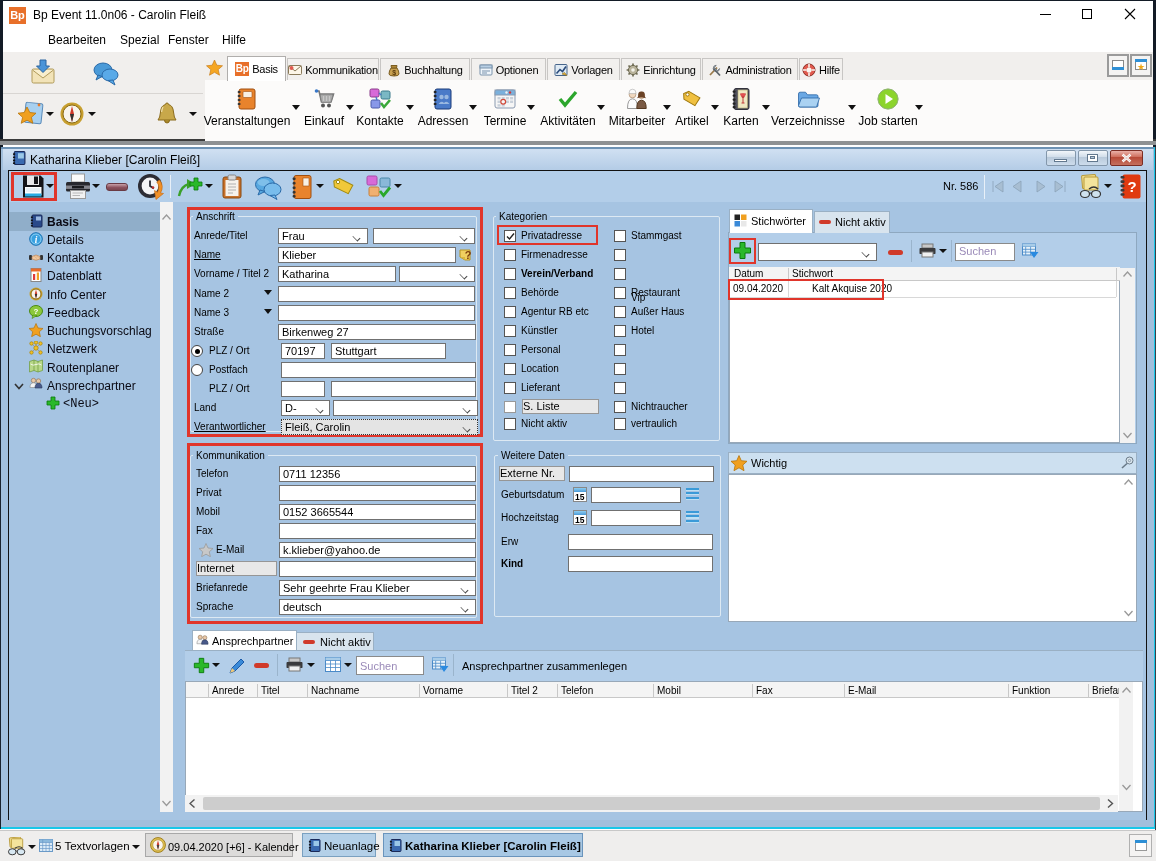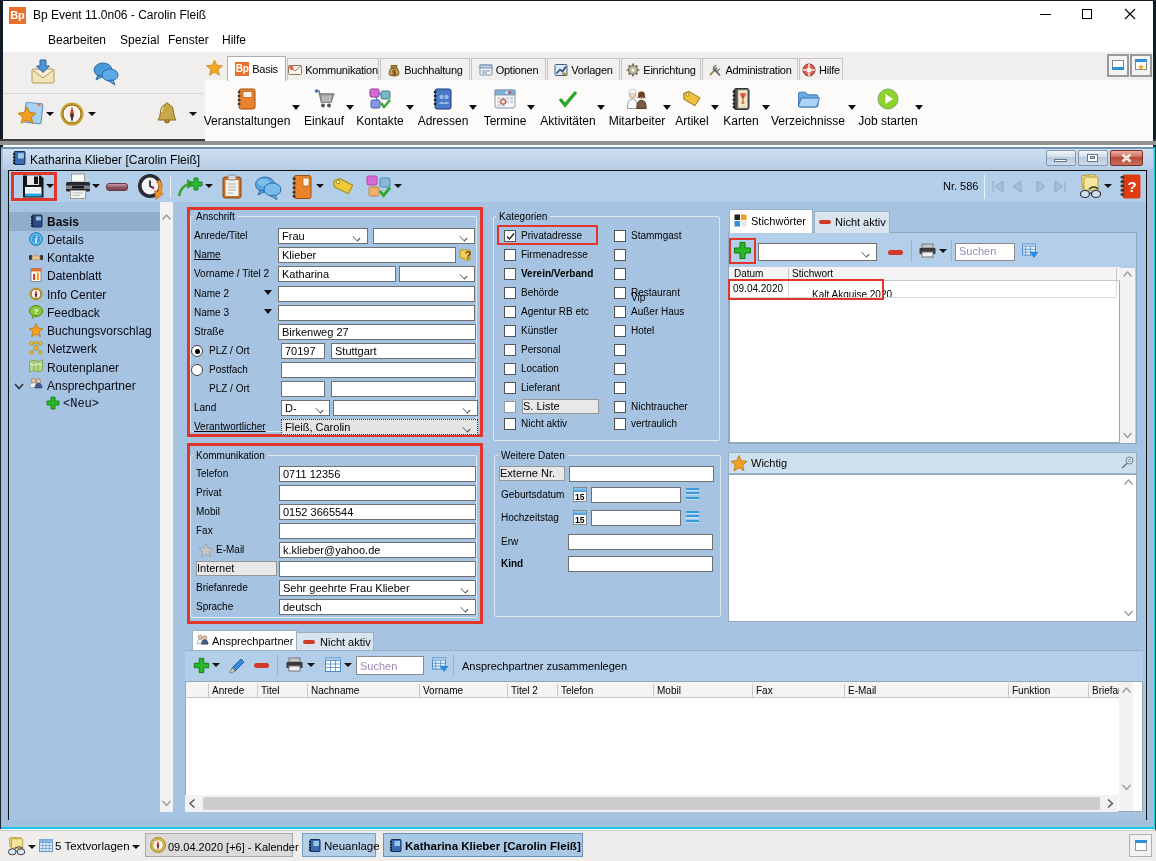--- a/index.html
+++ b/index.html
@@ -532,21 +532,21 @@
 <div class="darrow" style="left:264px;top:309px;"></div>
 <div class="fld" style="left:278px;top:305px;width:197px;"></div>
 
 <div class="lbl" style="left:194px;top:326px;">Straße</div>
 <div class="fld" style="left:278px;top:324px;width:198px;">Birkenweg 27</div>
 
 <div class="abs" style="left:191px;top:345px;width:12px;height:12px;border:1px solid #444;border-radius:50%;background:#fff;"></div>
 <div class="abs" style="left:194.5px;top:348.5px;width:5px;height:5px;border-radius:50%;background:#000;"></div>
 <div class="lbl" style="left:209px;top:345px;">PLZ / Ort</div>
 <div class="fld" style="left:281px;top:343px;width:44px;">70197</div>
-<div class="fld" style="left:331px;top:343px;width:145px;">Stuttgart</div>
+<div class="fld" style="left:331px;top:343px;width:115px;">Stuttgart</div>
 
 <div class="abs" style="left:191px;top:364px;width:12px;height:12px;border:1px solid #444;border-radius:50%;background:#fff;"></div>
 <div class="lbl" style="left:209px;top:364px;">Postfach</div>
 <div class="fld" style="left:281px;top:362px;width:195px;"></div>
 
 <div class="lbl" style="left:209px;top:383px;">PLZ / Ort</div>
 <div class="fld" style="left:281px;top:381px;width:44px;"></div>
 <div class="fld" style="left:331px;top:381px;width:145px;"></div>
 
 <div class="lbl" style="left:194px;top:402px;">Land</div>
@@ -642,21 +642,21 @@
     <path d="M8 9 L16.5 9 L12 15 Z" fill="#2a8ae0"></path>
   </svg>
 
 <div class="abs" style="left:729px;top:267px;width:391px;height:176px;background:#fff;border:1px solid #98a8b8;"></div>
 <div class="abs" style="left:729px;top:267px;width:391px;height:14px;background:#f4f4f4;border-bottom:1px solid #c8c8c8;"></div>
 <div class="abs" style="left:788px;top:268px;width:1px;height:13px;background:#c8c8c8;"></div>
 <div class="abs" style="left:1116px;top:268px;width:1px;height:13px;background:#c8c8c8;"></div>
 <div class="lbl" style="left:734px;top:268px;">Datum</div>
 <div class="lbl" style="left:792px;top:268px;">Stichwort</div>
 <div class="lbl" style="left:733px;top:283px;">09.04.2020</div>
-<div class="lbl" style="left:792px;top:289px;padding-left:20px;">Kalt Akquise 2020</div>
+<div class="lbl" style="left:792px;top:283px;padding-left:20px;">Kalt Akquise 2020</div>
 <div class="abs" style="left:729px;top:297px;width:387px;height:1px;background:#d8d8d8;"></div>
 <div class="abs" style="left:788px;top:281px;width:1px;height:16px;background:#d8d8d8;"></div>
 <div class="abs" style="left:1116px;top:281px;width:1px;height:16px;background:#d8d8d8;"></div>
 <div class="redbox" style="left:728px;top:279px;width:156px;height:21px;border-width:2.5px;"></div>
 <div class="abs" style="left:1120px;top:268px;width:15px;height:175px;background:#f2f2f2;"></div>
 <svg class="abs" style="left:1123px;top:271px;" width="9" height="7">
     <path d="M0.5 5.5 L4.5 1 L8.5 5.5" fill="none" stroke="#999" stroke-width="1.3"></path>
   </svg>
 <svg class="abs" style="left:1123px;top:432px;" width="9" height="7">
     <path d="M0.5 1 L4.5 5.5 L8.5 1" fill="none" stroke="#999" stroke-width="1.3"></path>

